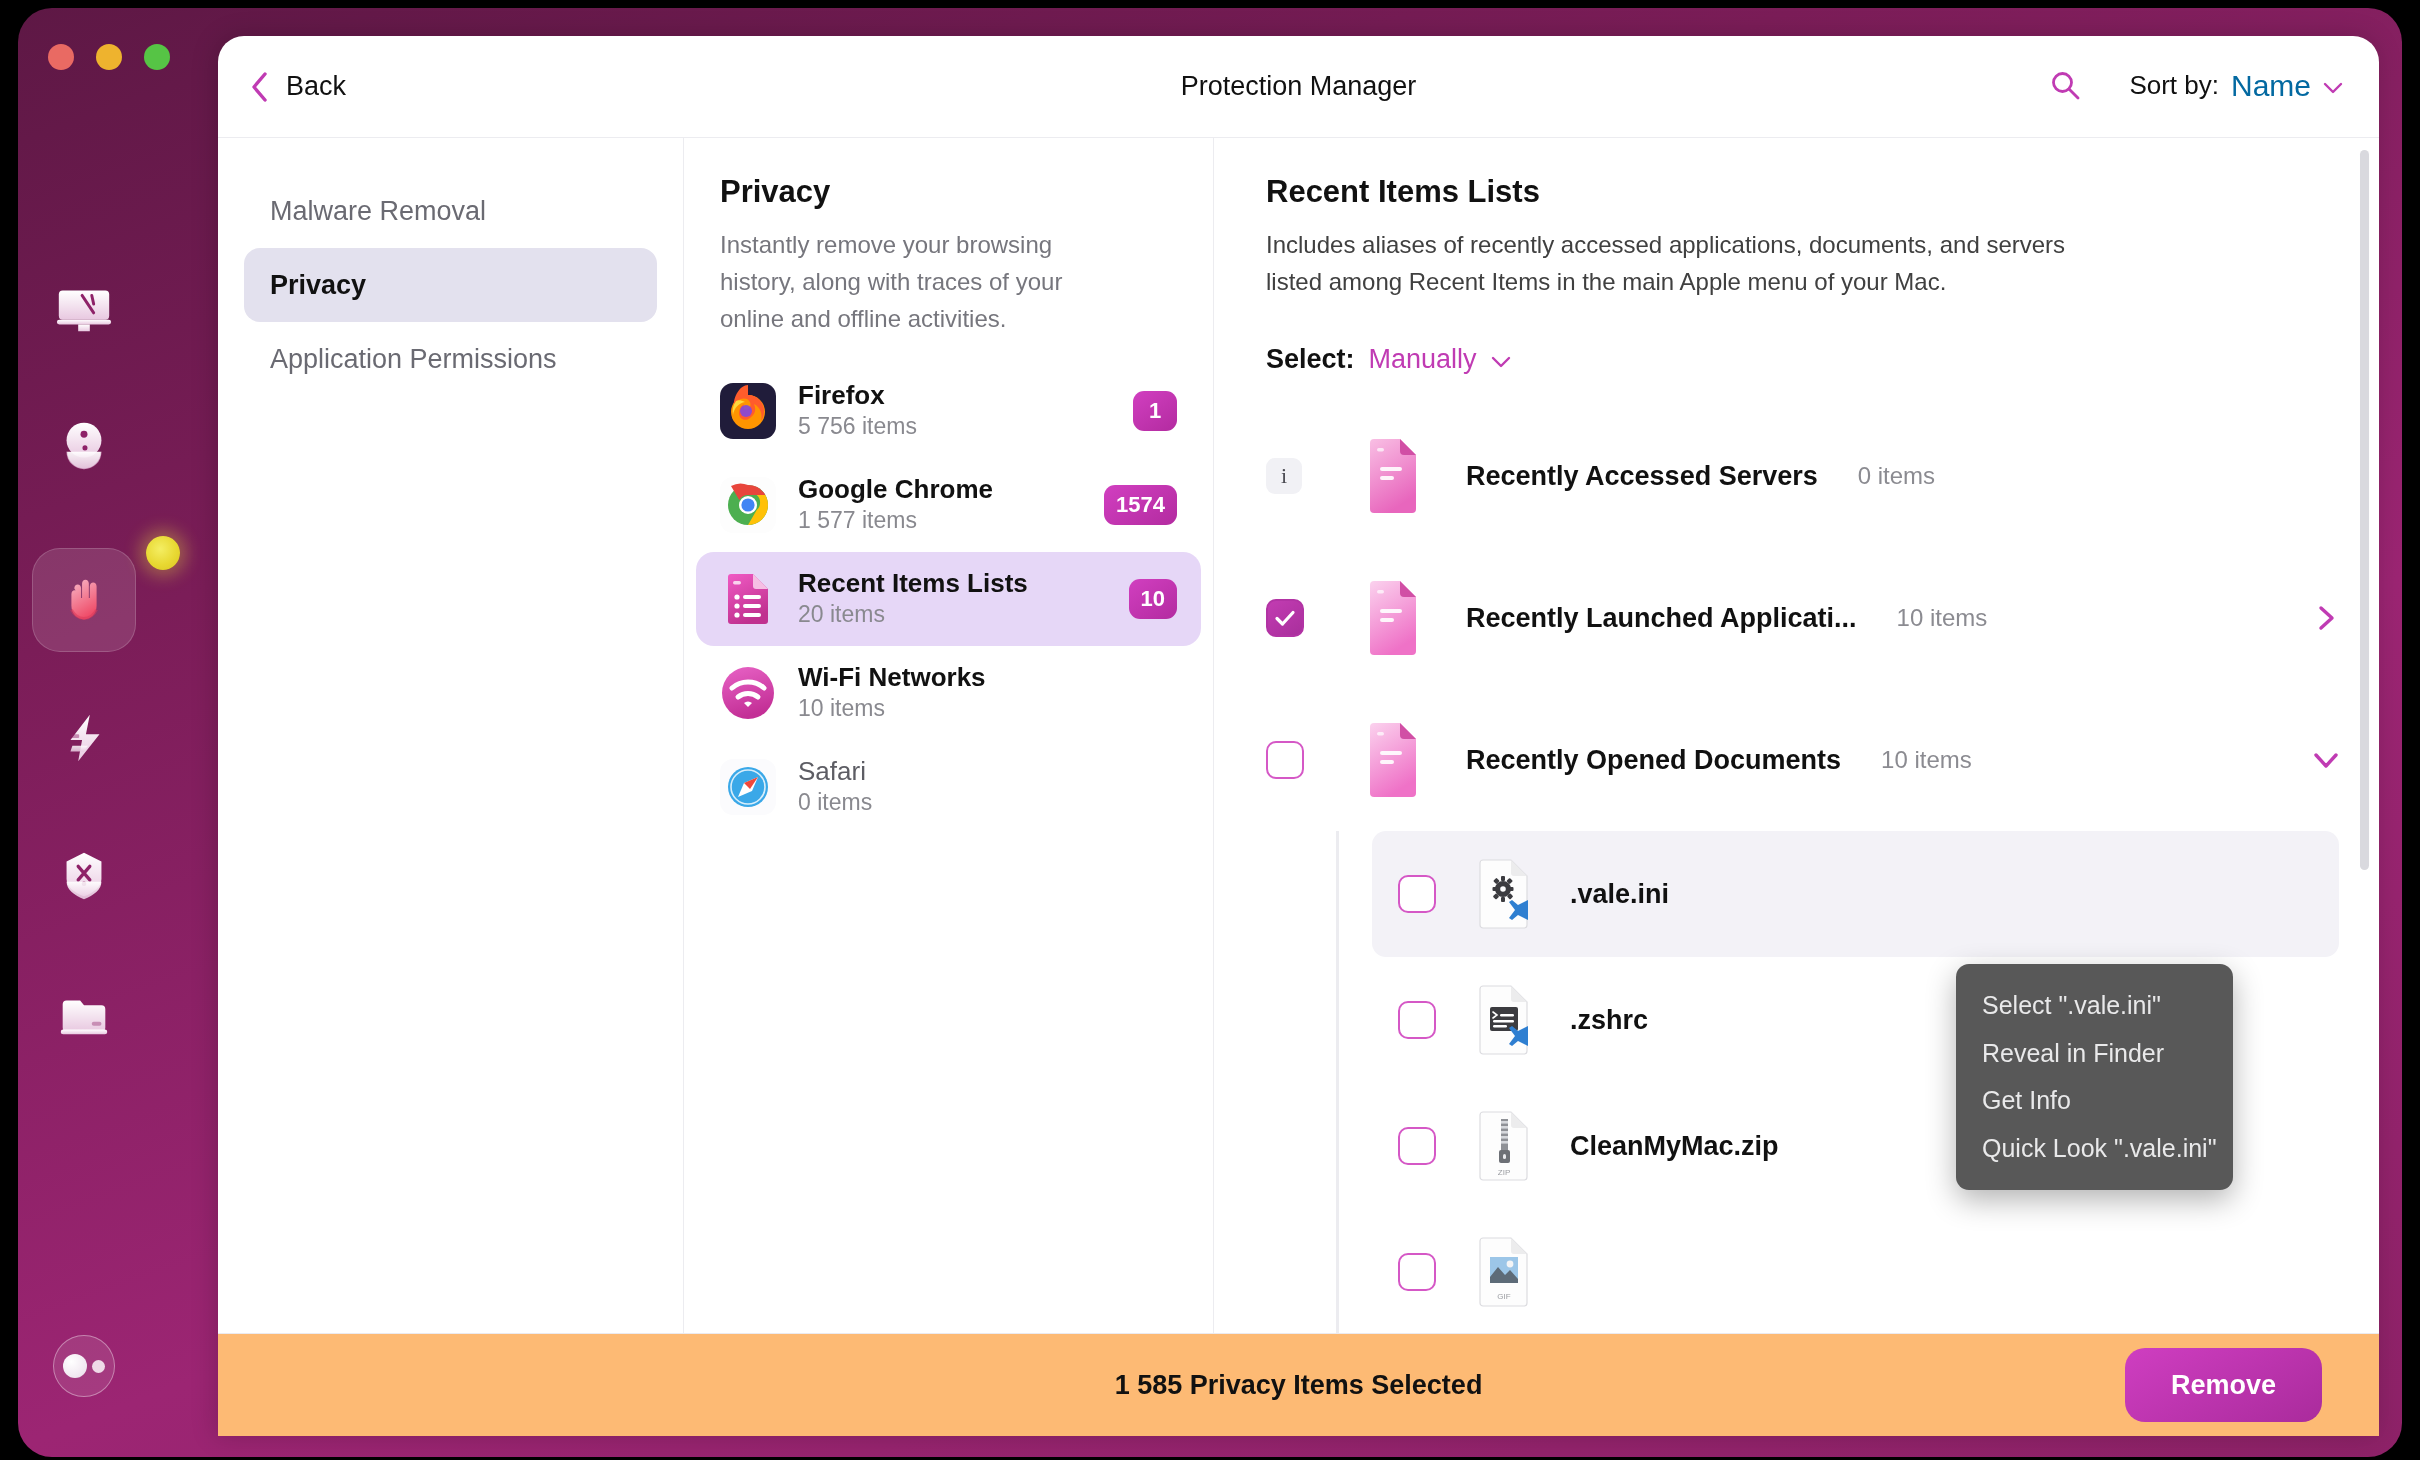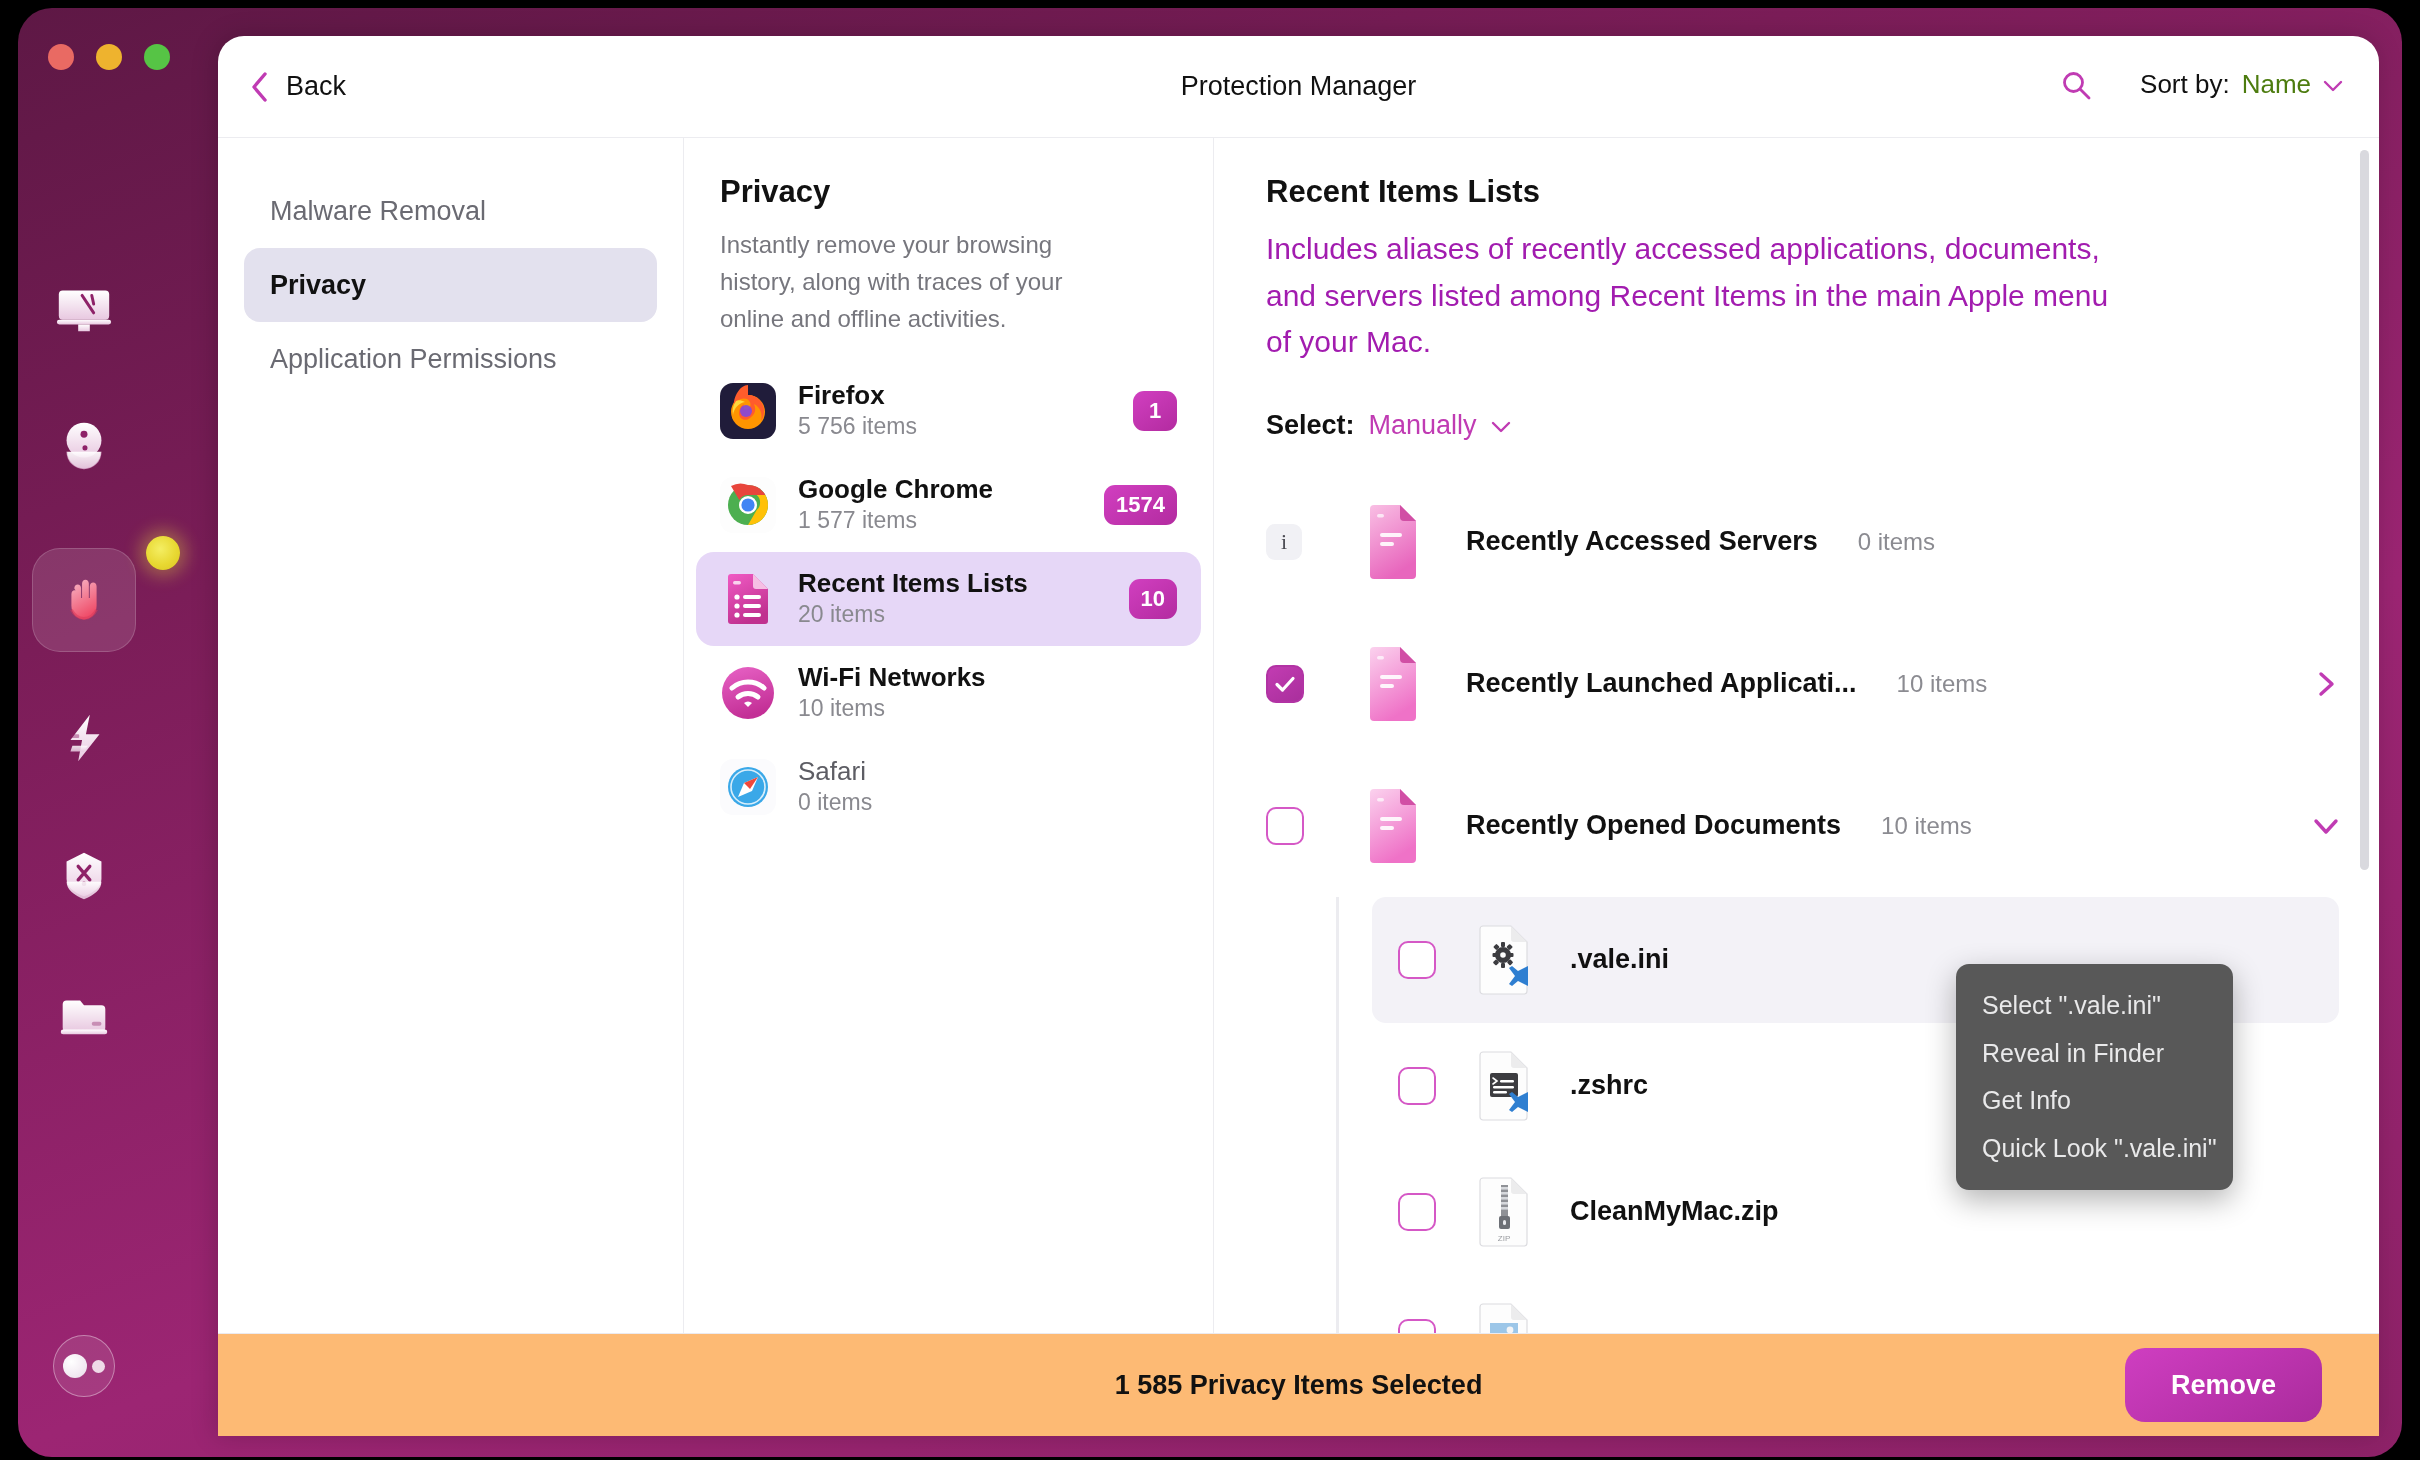--- a/index.html
+++ b/index.html
@@ -95,21 +95,21 @@
     font-size: 27px; color: #111;
     pointer-events: none;
   }
   #titlebar-right {
     margin-left: auto; margin-right: 36px;
     display: flex; align-items: flex-start; gap: 48px;
   }
   #search-icon { cursor: pointer; }
   #sort-control { display: flex; align-items: center; gap: 12px; cursor: pointer; }
   #sort-label { font-size: 26px; color: #111; }
-  #sort-value { font-size: 26px; color: #4d7c0f; }
+  #sort-value { font-size: 30px; color: #0369a1; }
   .mini-chev { width: 20px; height: 12px; }
 
   
   #body-cols { display: flex; height: 1195px; }
 
   
   #nav-sidebar {
     width: 466px; border-right: 1px solid #ececf0;
     padding: 36px 26px 0 26px; flex-shrink: 0;
   }
@@ -146,21 +146,21 @@
     min-width: 44px; height: 40px; padding: 0 12px; border-radius: 11px;
     background: linear-gradient(145deg,#d13fc0,#b32ba0);
     color: #fff; font-size: 22px; font-weight: 700;
     display: flex; align-items: center; justify-content: center;
   }
 
   
   #detail-col { flex: 1; position: relative; padding: 36px 0 0 0; min-width: 0; }
   #detail-title { font-size: 31px; font-weight: 700; color: #111; padding: 0 52px; }
   #detail-desc {
-    font-size: 30px; color: #a21caf; line-height: 1.55;
+    font-size: 24px; color: #404040; line-height: 1.55;
     padding: 16px 52px 0 52px; max-width: 960px;
   }
   #select-row {
     display: flex; align-items: center; gap: 14px;
     padding: 44px 52px 0 52px;
   }
   #select-label { font-size: 27px; font-weight: 700; color: #111; }
   #select-value { font-size: 27px; color: #c03bb3; }
 
   #detail-list { margin-top: 30px; position: relative; }

